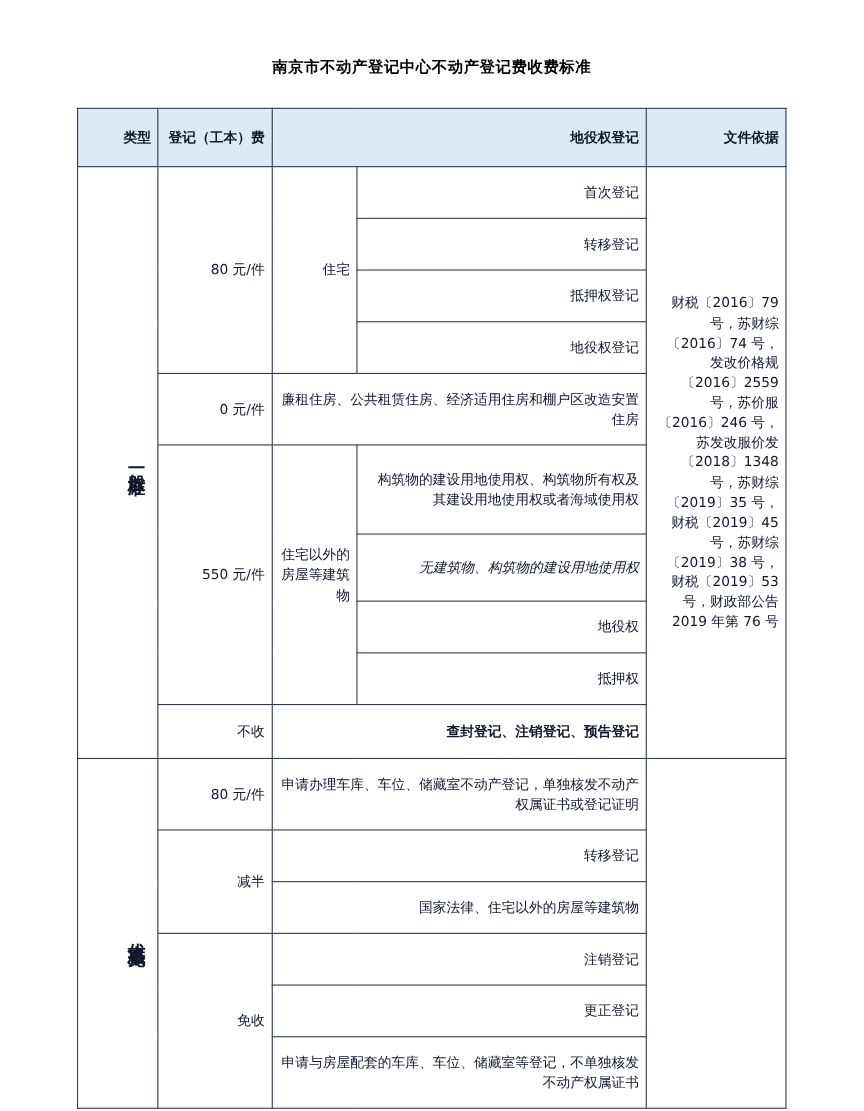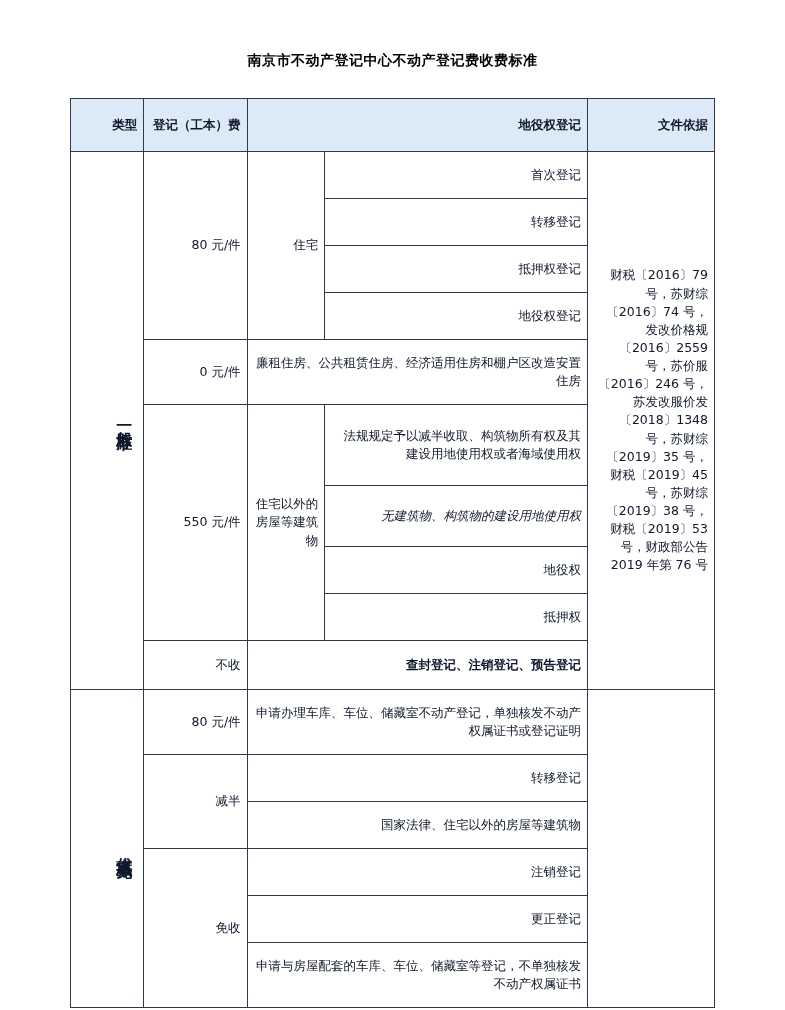--- a/index.html
+++ b/index.html
@@ -129,21 +129,21 @@
       <tr>
         <td class="tall">地役权登记</td>
       </tr>
       <tr>
         <td>0 元/件</td>
         <td colspan="2" class="cell-left" style="height:56px;">廉租住房、公共租赁住房、经济适用住房和棚户区改造安置住房</td>
       </tr>
       <tr>
         <td rowspan="4">550 元/件</td>
         <td rowspan="4" class="sub-label">住宅以外的房屋等建筑物</td>
-        <td class="cell-left" style="height:72px;">法规规定予以减半收取、构筑物所有权及其建设用地使用权或者海域使用权</td>
+        <td class="cell-left" style="height:72px;">构筑物的建设用地使用权、构筑物所有权及其建设用地使用权或者海域使用权</td>
       </tr>
       <tr>
         <td class="cell-left" style="height:52px;font-style:italic;">无建筑物、构筑物的建设用地使用权</td>
       </tr>
       <tr>
         <td class="tall">地役权</td>
       </tr>
       <tr>
         <td class="tall">抵押权</td>
       </tr>

